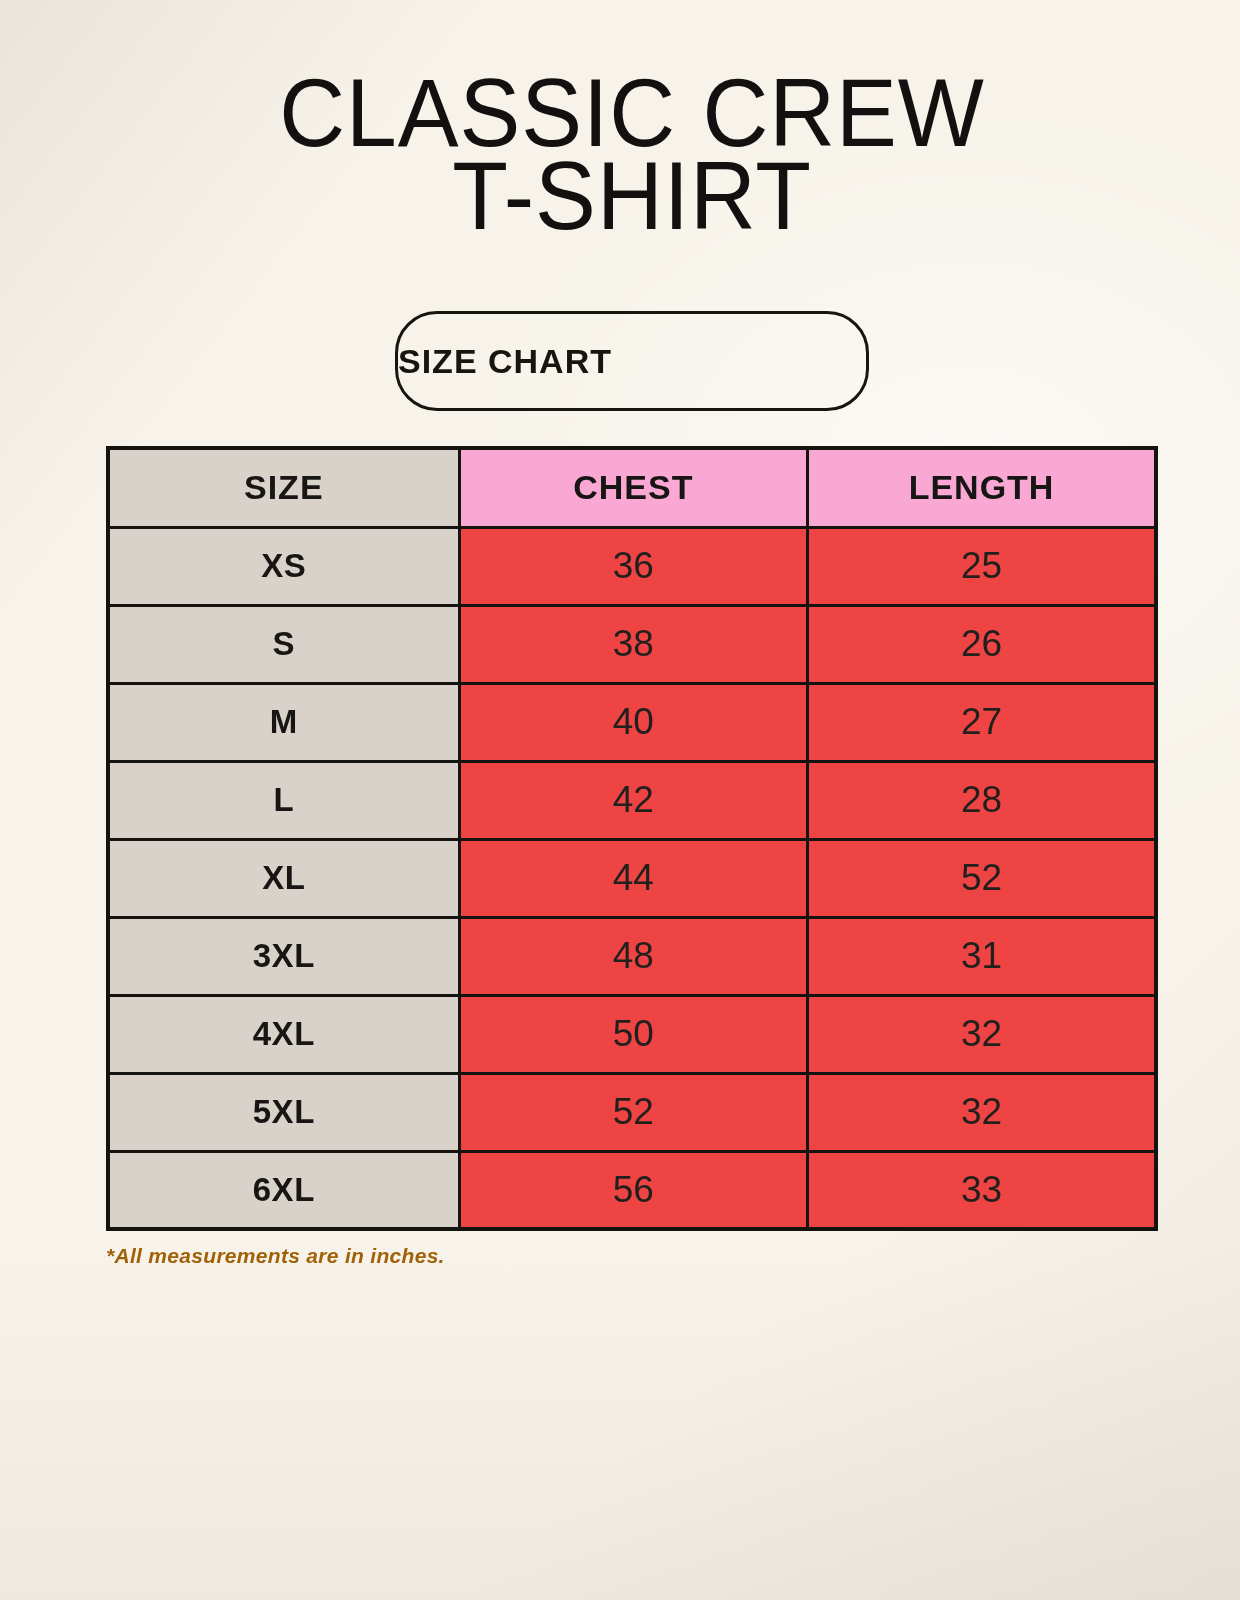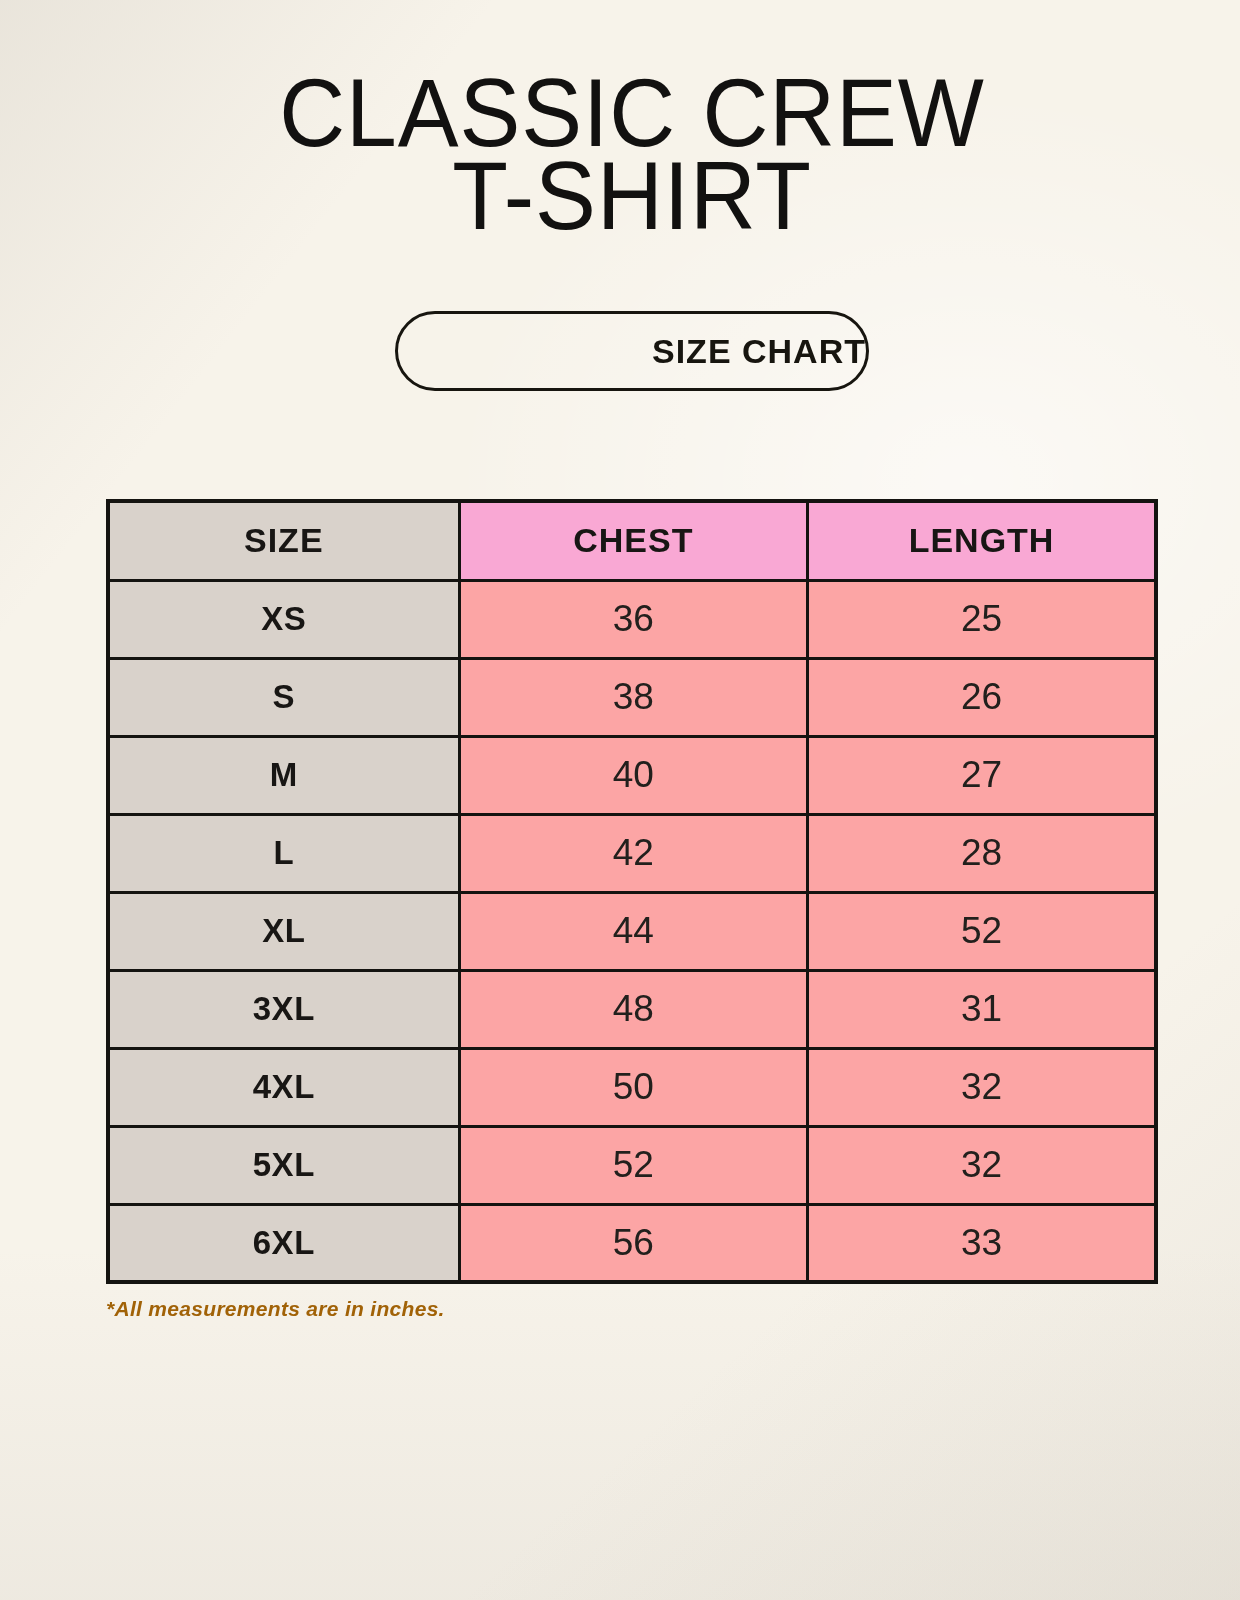--- a/index.html
+++ b/index.html
@@ -35,36 +35,36 @@
     line-height: 0.86;
     letter-spacing: 1px;
     transform: scaleX(0.95);
     transform-origin: 50% 0;
     color: #121110;
   }
   .title .line { display: block; }
 
   .badge {
     width: 474px;
-    height: 80px;
+    height: 100px;
     margin: 74px auto 0;
     border: 3px solid #17150f;
     border-radius: 42px;
     background: transparent;
     display: flex;
     align-items: center;
-    justify-content: flex-end;
+    justify-content: flex-start;
     font-size: 34px;
     font-weight: 700;
     letter-spacing: 1px;
     color: #17150f;
     cursor: pointer;
   }
 
-  .table-wrap { width: 1052px; margin: 108px auto 0; }
+  .table-wrap { width: 1052px; margin: 35px auto 0; }
   table.size-table {
     width: 100%;
     border-collapse: collapse;
     table-layout: fixed;
     border: 4px solid #141310;
   }
   .size-table th, .size-table td {
     border: 3px solid #141310;
     text-align: center;
     vertical-align: middle;
@@ -81,21 +81,21 @@
   .size-table thead th.col-size { background: #d9d2cb; width: 33.5%; }
   .size-table thead th.col-accent { background: #f9a8d4; }
   .size-table tbody th {
     background: #d9d2cb;
     font-size: 33px;
     font-weight: 700;
     letter-spacing: 0.5px;
     color: #181614;
   }
   .size-table tbody td {
-    background: #fca5a5;
+    background: #ef4444;
     font-size: 37px;
     font-weight: 400;
     color: #22201d;
   }
 
   .footnote {
     width: 1052px;
     margin: 13px auto 0;
     text-align: left;
     font-size: 21px;

